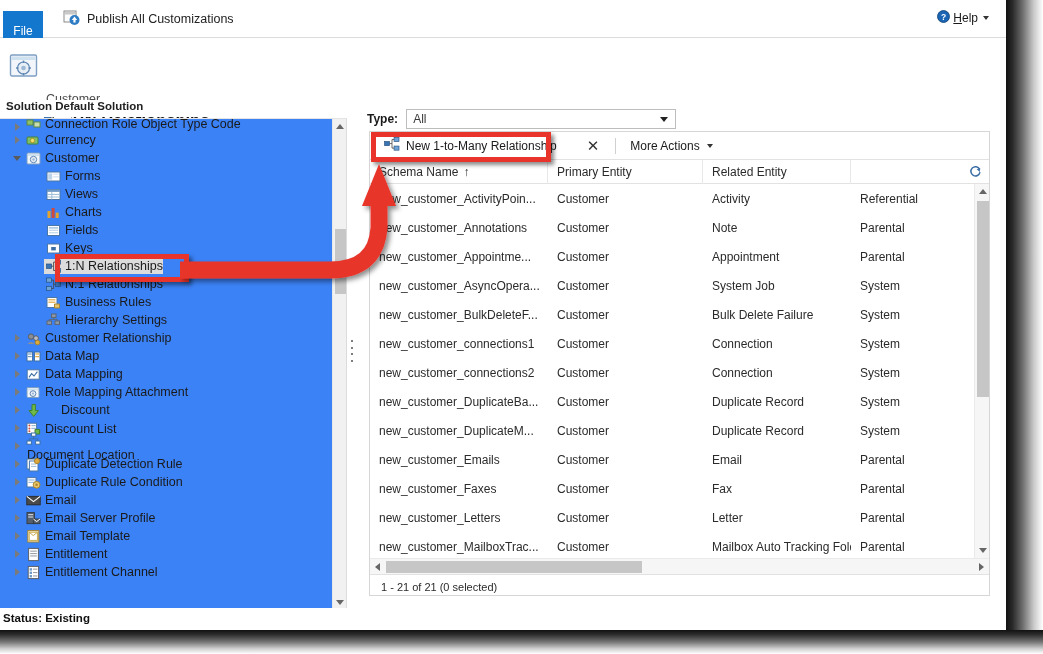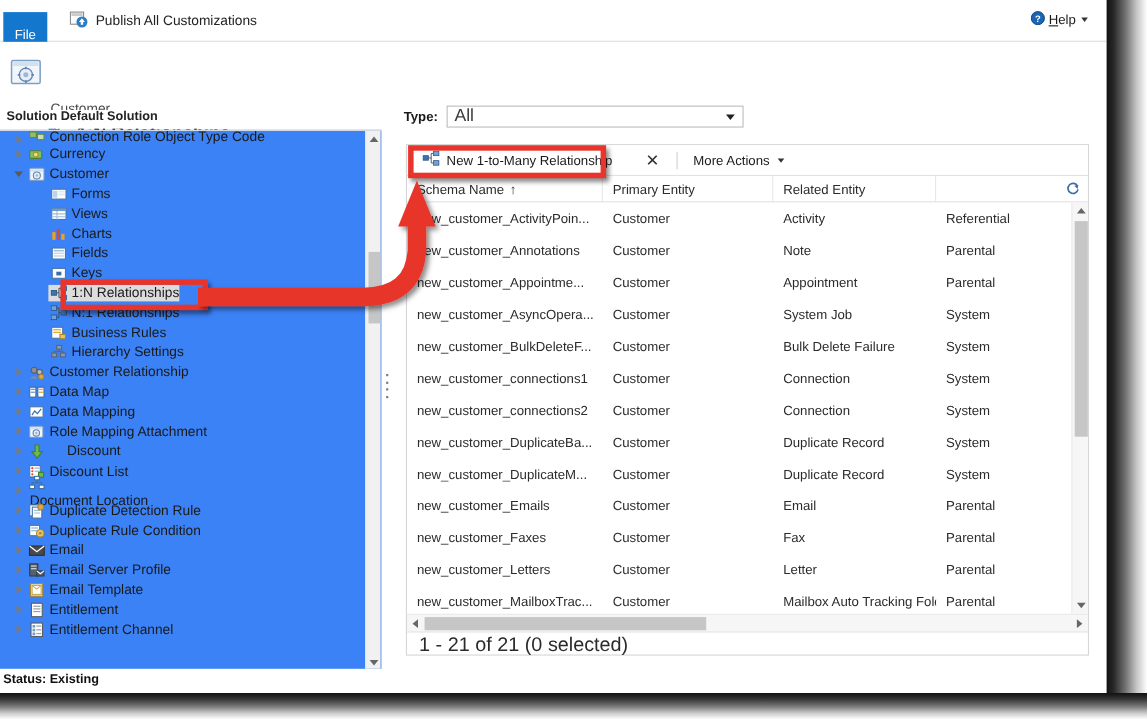--- a/index.html
+++ b/index.html
@@ -181,30 +181,30 @@
   .splitter-dots i {
     display: block; width: 2px; height: 2px; background: #7d7d7d;
   }
 
   
   .content {
     position: absolute; left: 367px; top: 96px;
     width: 624px;
   }
   .typerow {
-    position: absolute; left: 0; top: 0;
+    position: absolute; left: 0; top: 13px;
     display: flex; align-items: center; gap: 8px; justify-content: space-between;
   }
   .typerow .lbl { font-size: 12px; font-weight: bold; color: #1a1a1a; }
   .type-select {
     position: relative;
     width: 270px; height: 20px;
     border: 1px solid #bdbdbd;
     background: #ffffff;
-    font-size: 16px; color: #3a3a3a;
+    font-size: 12px; color: #3a3a3a;
     display: flex; align-items: center;
     padding-left: 6px;
   }
   .type-select .caret {
     position: absolute; right: 7px; top: 7px;
     width: 0; height: 0;
     border-left: 4px solid transparent;
     border-right: 4px solid transparent;
     border-top: 5px solid #222;
   }
@@ -310,21 +310,21 @@
     position: absolute; left: 16px; top: 2px;
     width: 256px; height: 12px;
     background: #c6c6c6;
   }
 
   .gridfooter {
     position: relative;
     height: 24px;
     display: flex; align-items: center;
     padding-left: 11px;
-    font-size: 18px; color: #2b2b2b;
+    font-size: 11px; color: #2b2b2b;
     border-top: 1px solid #e2e2e2;
   }
 
   
   .statusbar {
     position: absolute; left: 0; top: 610px;
     width: 1006px; height: 20px;
     background: #ffffff;
   }
   .statusbar .txt {

